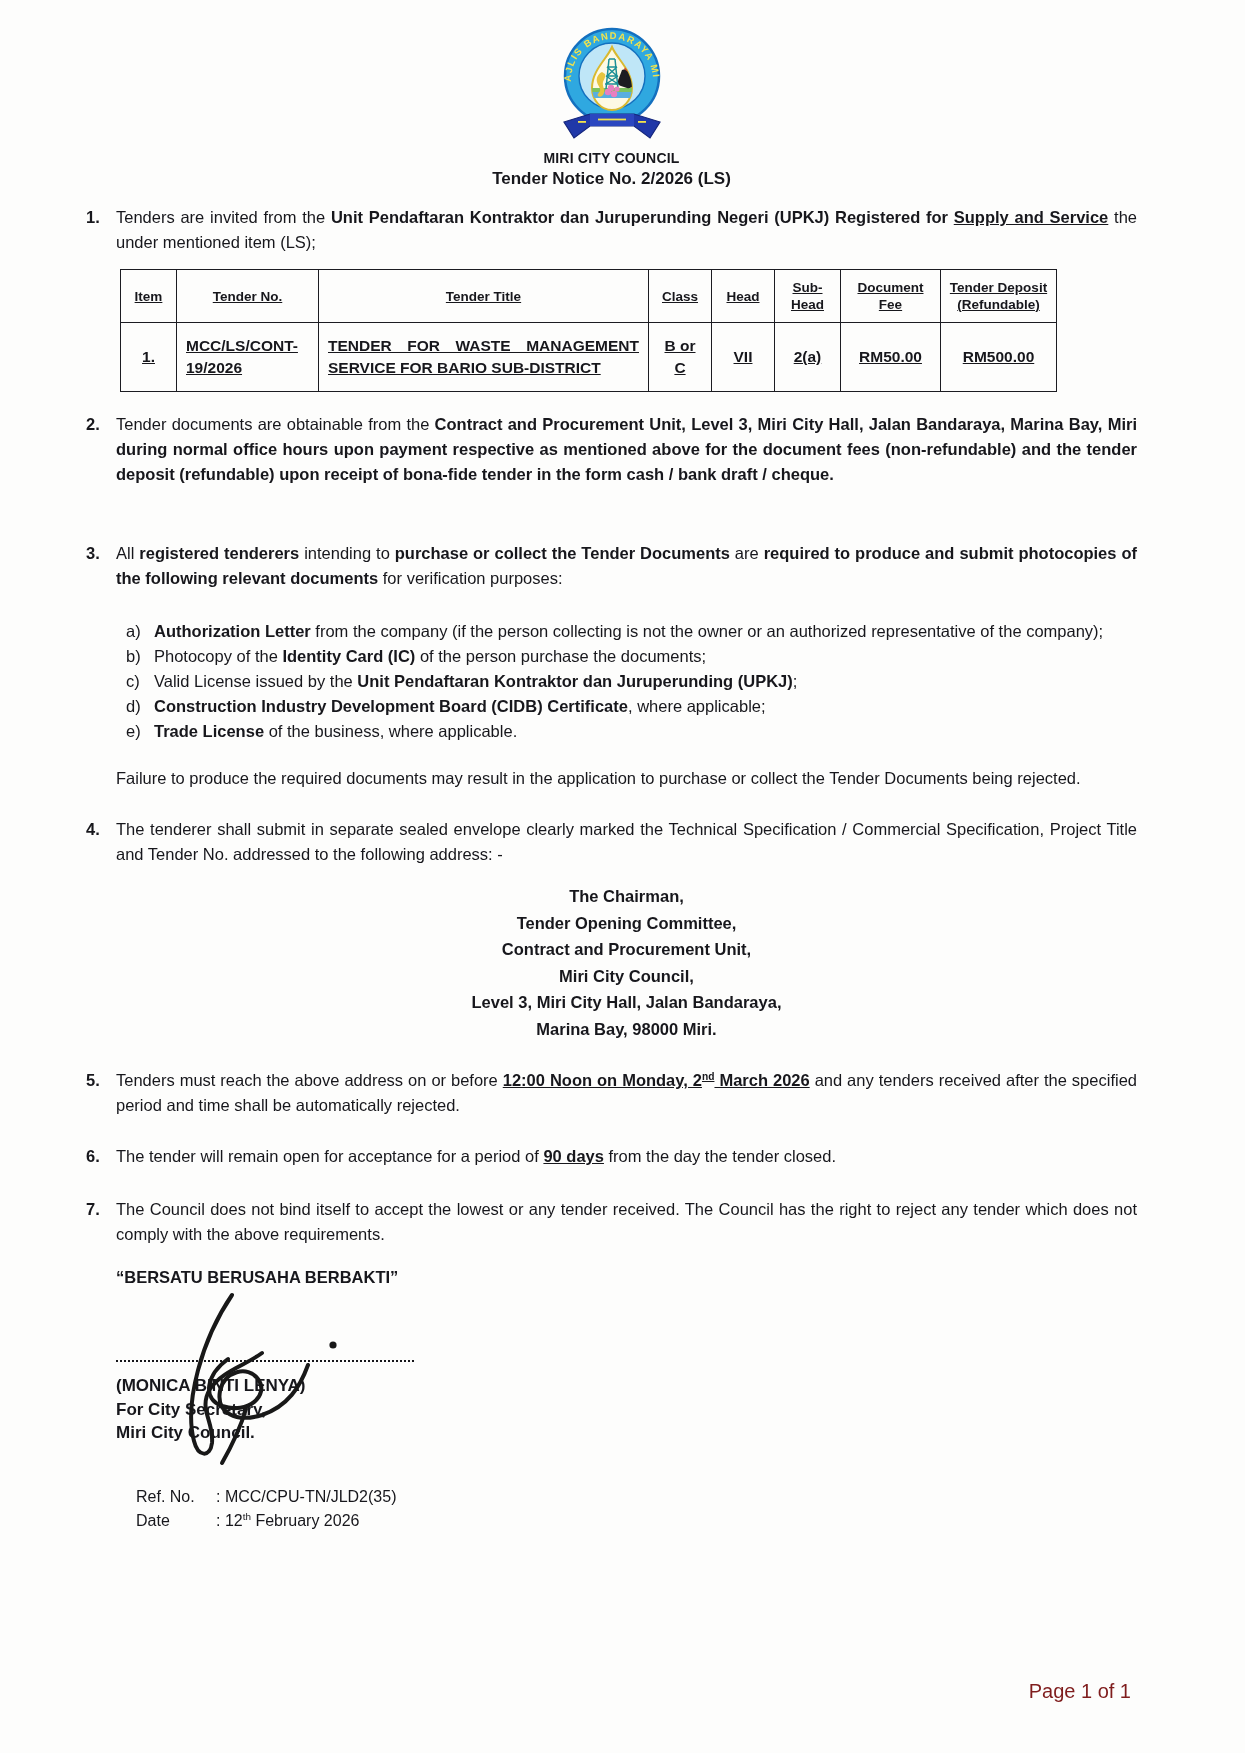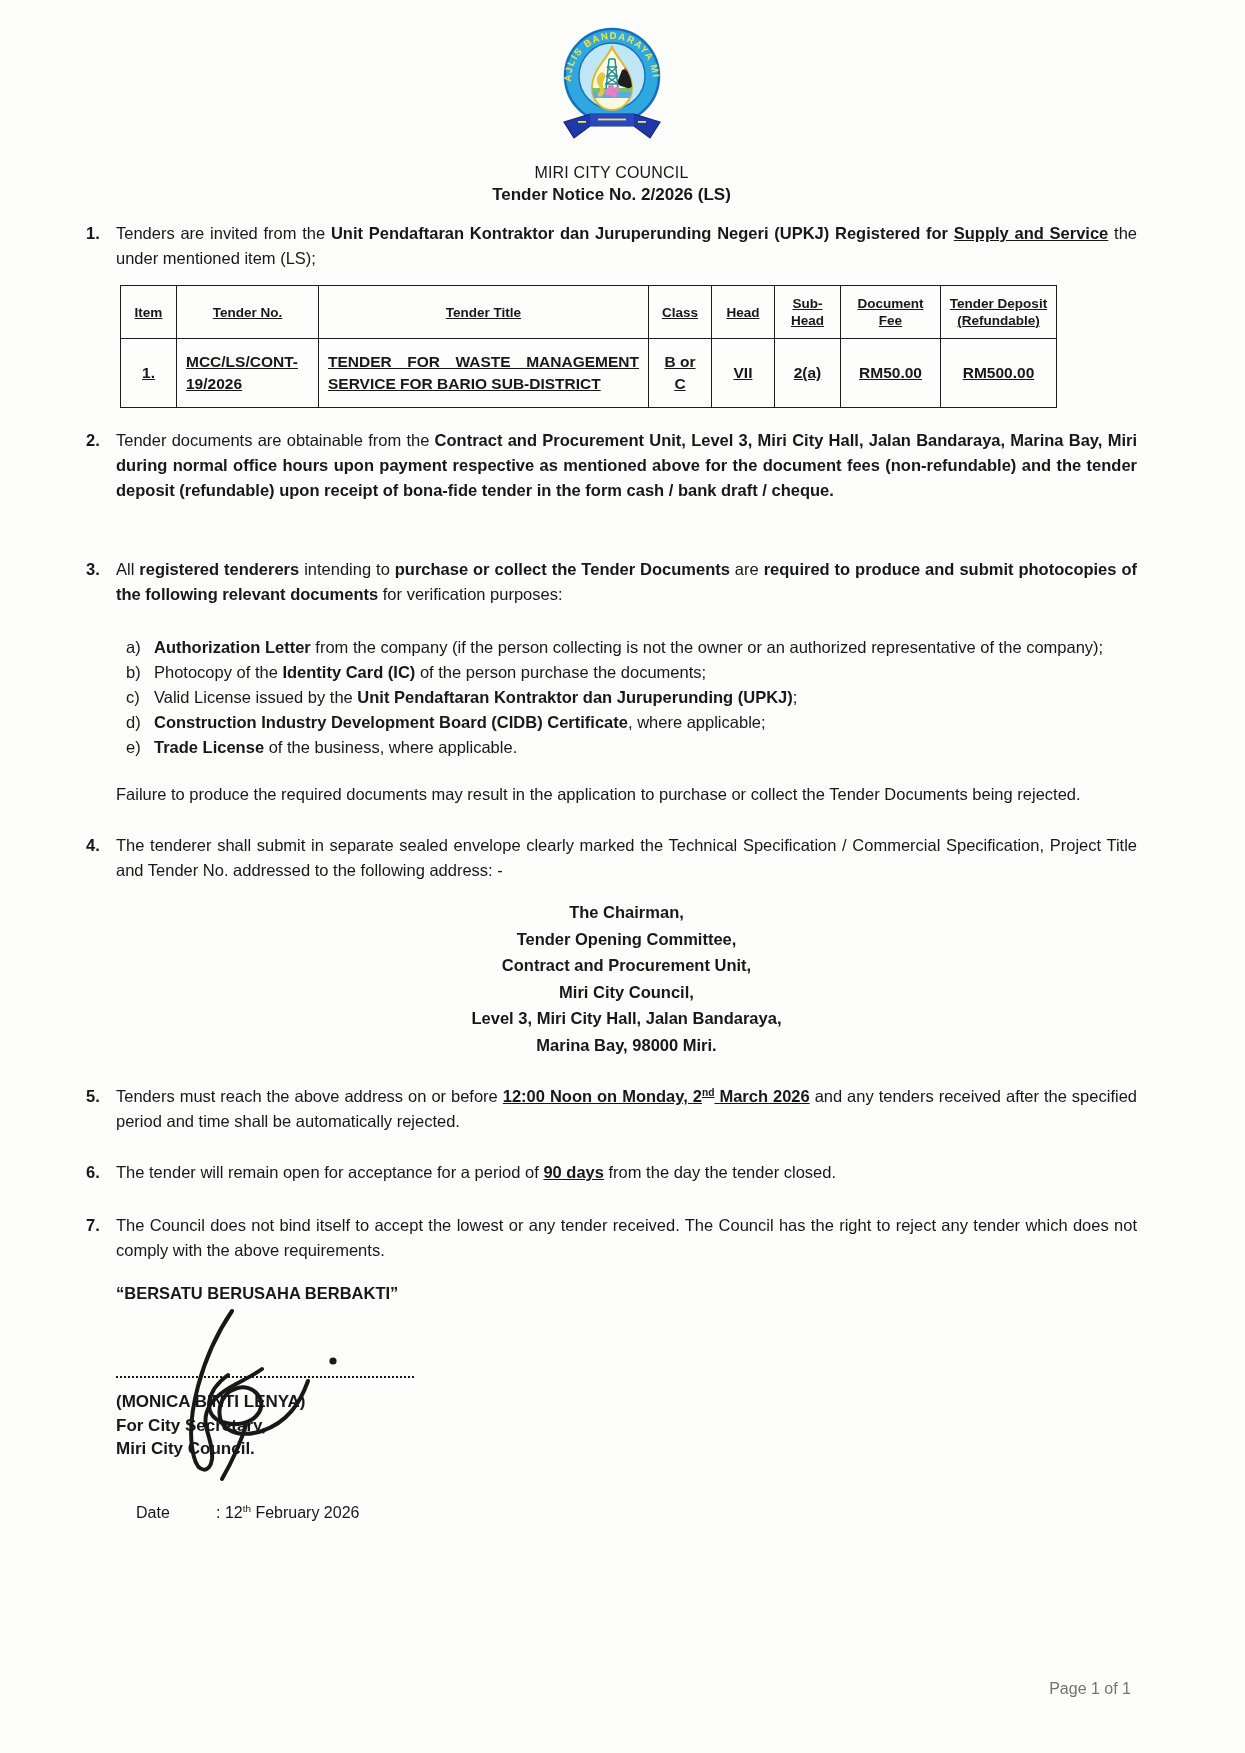--- a/index.html
+++ b/index.html
@@ -10,21 +10,21 @@
     background:#fdfdfc;
     box-sizing:border-box;
     padding:26px 108px 0 86px;
     font-family:"Liberation Sans", sans-serif;
     color:#17171c;
     overflow:hidden;
   }
   
   .doc-header { text-align:center; margin-bottom:16px; }
   .seal-wrap { display:flex; justify-content:center; }
-  .org-name { font-size:16px; font-weight:normal; letter-spacing:0.2px; margin-top:20px; }
+  .org-name { font-size:14px; font-weight:bold; letter-spacing:0.2px; margin-top:6px; }
   .notice-title { font-size:17px; font-weight:bold; margin-top:3px; }
   
   .item { display:flex; font-size:16.5px; line-height:25px; }
   .item .num { flex:none; width:30px; font-weight:bold; }
   .item .content { flex:1; text-align:justify; }
   sup { font-size:0.62em; line-height:0; }
   
   table.tender-table { border-collapse:collapse; margin:14px 0 20px 34px; table-layout:fixed;text-decoration:underline; }
   table.tender-table th, table.tender-table td { border:1.7px solid #1c1c22; }
   table.tender-table th {
@@ -51,21 +51,21 @@
   .motto.itl { font-style:italic; }
   .sig-svg { position:absolute; left:24px; top:26px; width:210px; height:175px; z-index:2; }
   .dotted-line { margin-top:70px; width:298px; height:0; border-bottom:2.6px dotted #15151a; }
   .sig-name { margin-top:12px; font-weight:bold; font-size:17px; line-height:23.5px; }
   .sig-role, .sig-org { font-weight:bold; font-size:17px; line-height:23.5px; }
   
   .ref-block { margin:40px 0 0 50px; font-size:16px; line-height:24px; }
   .ref-row { display:flex; }
   .ref-row .lbl { flex:none; width:80px; }
   
-  .page-footer { position:absolute; top:1680px; right:114px; font-size:16px; color:#737373; }
+  .page-footer { position:absolute; top:1680px; right:114px; font-size:20px; color:#7f1d1d; }
   
   .mb-i1 { margin-bottom:2px; }
   .mb-i2 { margin-bottom:54px; }
   .mb-i3 { margin-bottom:0; }
   .mb-i3-wrap { margin-bottom:26px; }
   .mb-i4 { margin-bottom:0; }
   .mb-i5 { margin-bottom:26px; }
   .mb-i6 { margin-bottom:28px; }
   .mb-i7 { margin-bottom:18px; }
 </style>
@@ -251,20 +251,24 @@
       <circle cx="193" cy="54" r="3.6" fill="#181818"></circle>
     </svg>
     <div class="dotted-line"></div>
     <div class="sig-name">(MONICA BINTI LENYA)</div>
     <div class="sig-role">For City Secretary,</div>
     <div class="sig-org">Miri City Council.</div>
   </div>
 
   <div class="ref-block">
     <div class="ref-row">
+      <span class="lbl">Ref. No.</span>
+      <span><span>: MCC/CPU-TN/JLD2(35)</span></span>
+    </div>
+    <div class="ref-row">
       <span class="lbl">Date</span>
       <span><span>: 12</span><sup>th</sup><span> February 2026</span></span>
     </div>
   </div>
 
   <div class="page-footer">Page 1 of 1</div>
 
 </div>
 
 </body></html>

